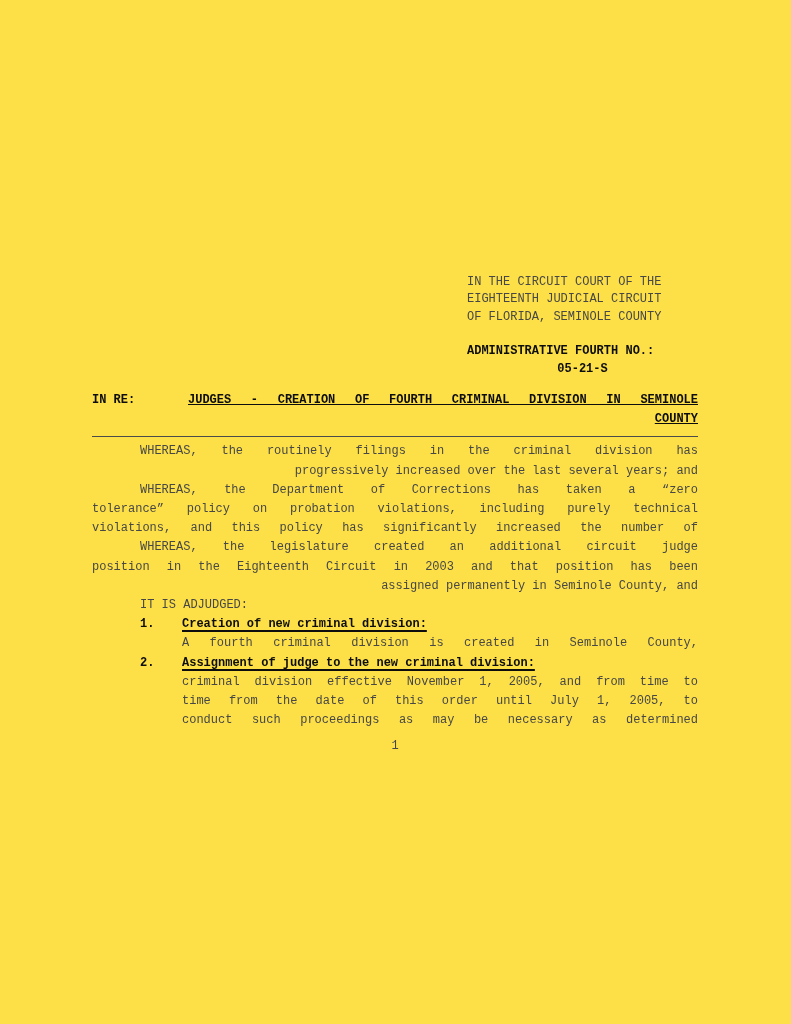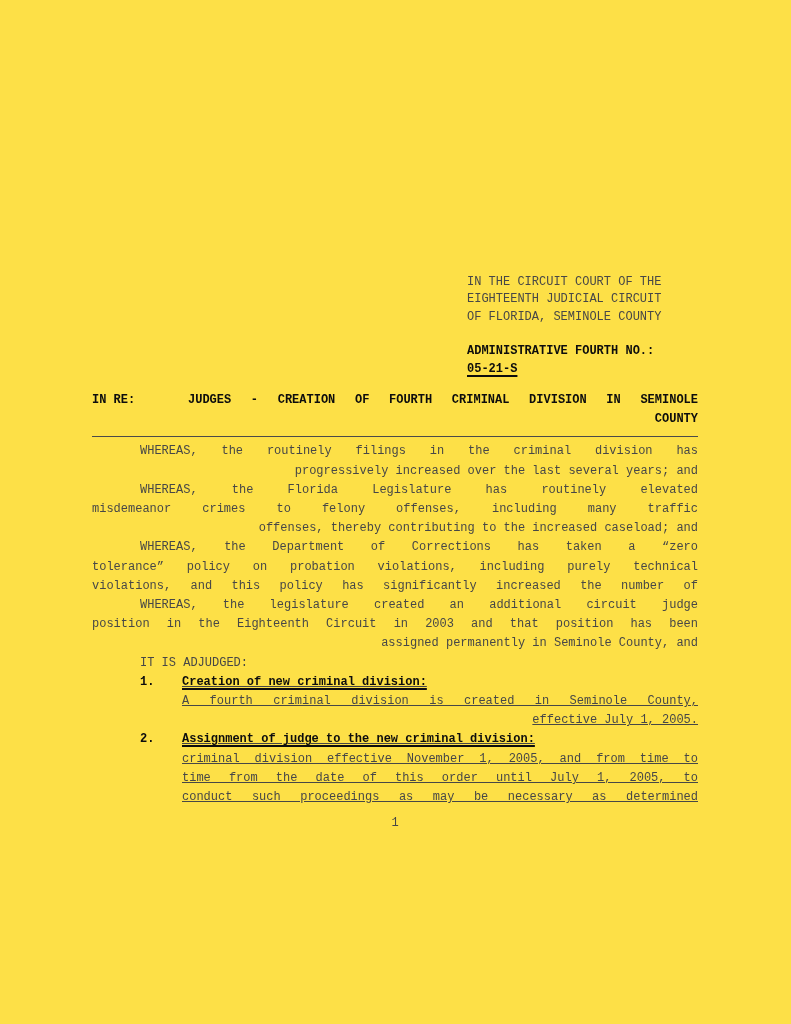--- a/index.html
+++ b/index.html
@@ -18,23 +18,23 @@
     color: #474747;
   }
   .content {
     position: absolute;
     top: 274px;
     left: 92px;
     width: 606px;
   }
   .bold { font-weight: bold; color: #0d0d0d; }
   .underline {
-    text-decoration: underline;
     text-decoration-thickness: 1.5px;
     text-underline-offset: 3px;
+    text-align: center;
   }
   
   .court-block {
     margin-left: 375px;
     line-height: 17.4px;
     white-space: nowrap;
   }
   .order-block {
     margin-left: 375px;
     margin-top: 17px;
@@ -43,21 +43,21 @@
   }
   
   .inre {
     display: flex;
     margin-top: 13px;
     line-height: 19.2px;
     font-weight: bold;
     color: #0d0d0d;
   }
   .inre-label { width: 96px; flex: none; }
-  .inre-text { flex: 1; }
+  .inre-text { flex: 1; text-decoration: underline; }
   
   .rule {
     margin-top: 7px;
     border-top: 1.2px solid #4a4a4a;
     height: 0;
   }
   
   .bodytext { margin-top: 5px; line-height: 19.2px; }
   .ln { text-align: right; }
   .jf { text-align: justify; text-align-last: justify; }
@@ -66,21 +66,21 @@
   
   .item { display: flex; }
   .item-num {
     flex: none;
     width: 90px;
     padding-left: 48px;
     box-sizing: border-box;
     font-weight: bold;
     color: #0d0d0d;
   }
-  .item-body { flex: 1; min-width: 0; text-decoration: underline; }
+  .item-body { flex: 1; min-width: 0; }
   .item-heading {
     font-weight: bold;
     color: #0d0d0d;
     text-decoration: underline;
     text-decoration-thickness: 1.5px;
     text-underline-offset: 3px;
   }
   
   .footer {
     margin-top: 7px;
@@ -115,25 +115,20 @@
 
     <div class="rule"></div>
 
     <div class="bodytext">
 
       <div class="para">
         <div class="ln jf ind">WHEREAS, the routinely filings in the criminal division has</div>
         <div class="ln">progressively increased over the last several years; and</div>
       </div>
 
-      <div class="para">
-        <div class="ln jf ind">WHEREAS, the Florida Legislature has routinely elevated</div>
-        <div class="ln jf">misdemeanor crimes to felony offenses, including many traffic</div>
-        <div class="ln">offenses, thereby contributing to the increased caseload; and</div>
-      </div>
 
       <div class="para">
         <div class="ln jf ind">WHEREAS, the Department of Corrections has taken a “zero</div>
         <div class="ln jf">tolerance” policy on probation violations, including purely technical</div>
         <div class="ln jf">violations, and this policy has significantly increased the number of</div>
       </div>
 
       <div class="para">
         <div class="ln jf ind">WHEREAS, the legislature created an additional circuit judge</div>
         <div class="ln jf">position in the Eighteenth Circuit in 2003 and that position has been</div>
@@ -141,21 +136,20 @@
       </div>
 
 
       <div class="adjudged">IT IS ADJUDGED:</div>
 
       <div class="item">
         <div class="item-num">1.</div>
         <div class="item-body">
           <div class="item-heading">Creation of new criminal division:</div>
           <div class="ln jf">A fourth criminal division is created in Seminole County,</div>
-          <div class="ln">effective July 1, 2005.</div>
         </div>
       </div>
 
       <div class="item">
         <div class="item-num">2.</div>
         <div class="item-body">
           <div class="item-heading">Assignment of judge to the new criminal division:</div>
           <div class="ln jf">criminal division effective November 1, 2005, and from time to</div>
           <div class="ln jf">time from the date of this order until July 1, 2005, to</div>
           <div class="ln jf">conduct such proceedings as may be necessary as determined</div>

